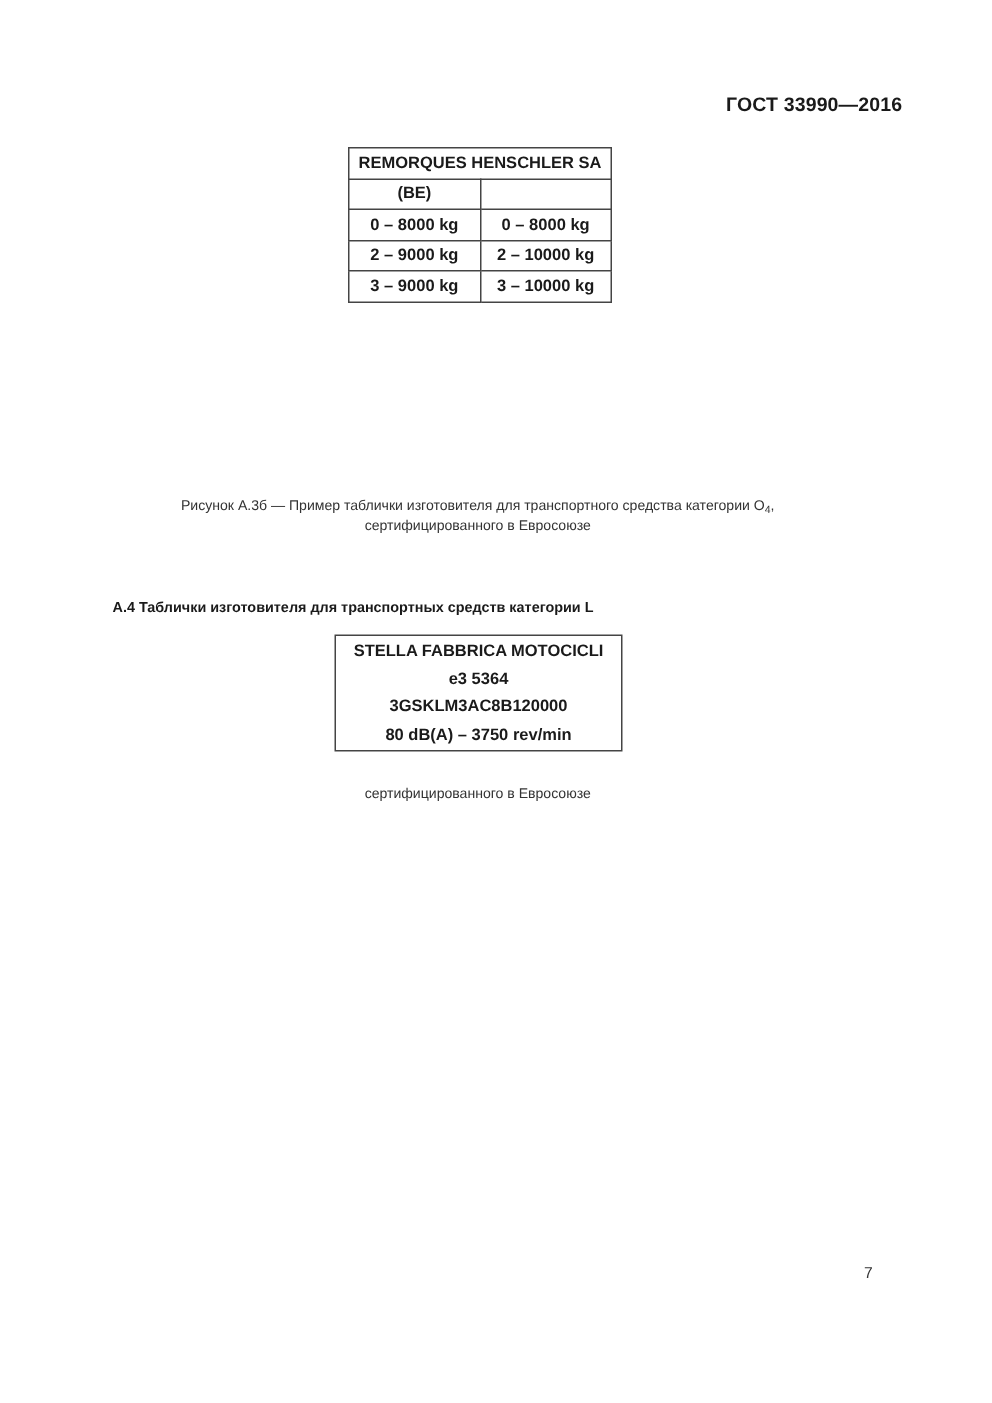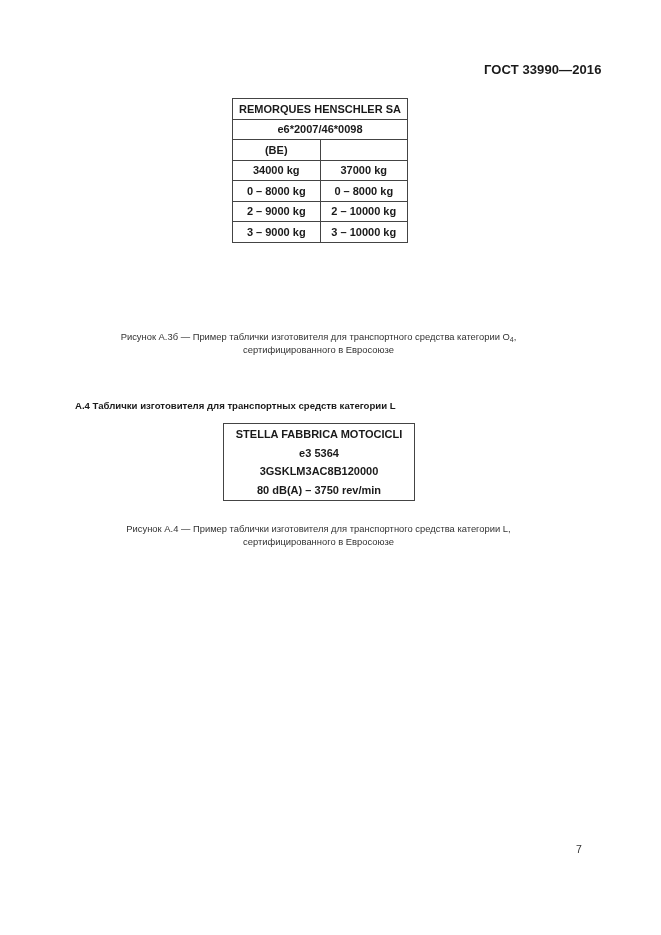--- a/index.html
+++ b/index.html
@@ -43,29 +43,22 @@
 <body>
 
 <div class="header-code">ГОСТ 33990—2016</div>
 
 <table class="plate" id="plate1">
   <tbody>
       <tr>
         <td colspan="2">REMORQUES HENSCHLER SA</td>
       </tr>
   <tr>
-        <td colspan="2">e6*2007/46*0098</td>
-      </tr>
-  <tr>
     <td class="half">(BE)</td>
     <td class="half"></td>
-  </tr>
-  <tr>
-    <td>34000 kg</td>
-    <td>37000 kg</td>
   </tr>
   <tr>
     <td>0 – 8000 kg</td>
     <td>0 – 8000 kg</td>
   </tr>
   <tr>
     <td>2 – 9000 kg</td>
     <td>2 – 10000 kg</td>
   </tr>
   <tr>
@@ -83,17 +76,16 @@
 <div class="section-heading">А.4 Таблички изготовителя для транспортных средств категории L</div>
 
 <div class="plate2">
   <div>STELLA FABBRICA MOTOCICLI</div>
   <div>e3 5364</div>
   <div>3GSKLM3AC8B120000</div>
   <div>80 dB(A) – 3750 rev/min</div>
 </div>
 
 <div class="caption" id="cap2">
-  <div>Рисунок А.4 — Пример таблички изготовителя для транспортного средства категории L,</div>
   <div>сертифицированного в Евросоюзе</div>
 </div>
 
 <div class="page-number">7</div>
 
 </body></html>

